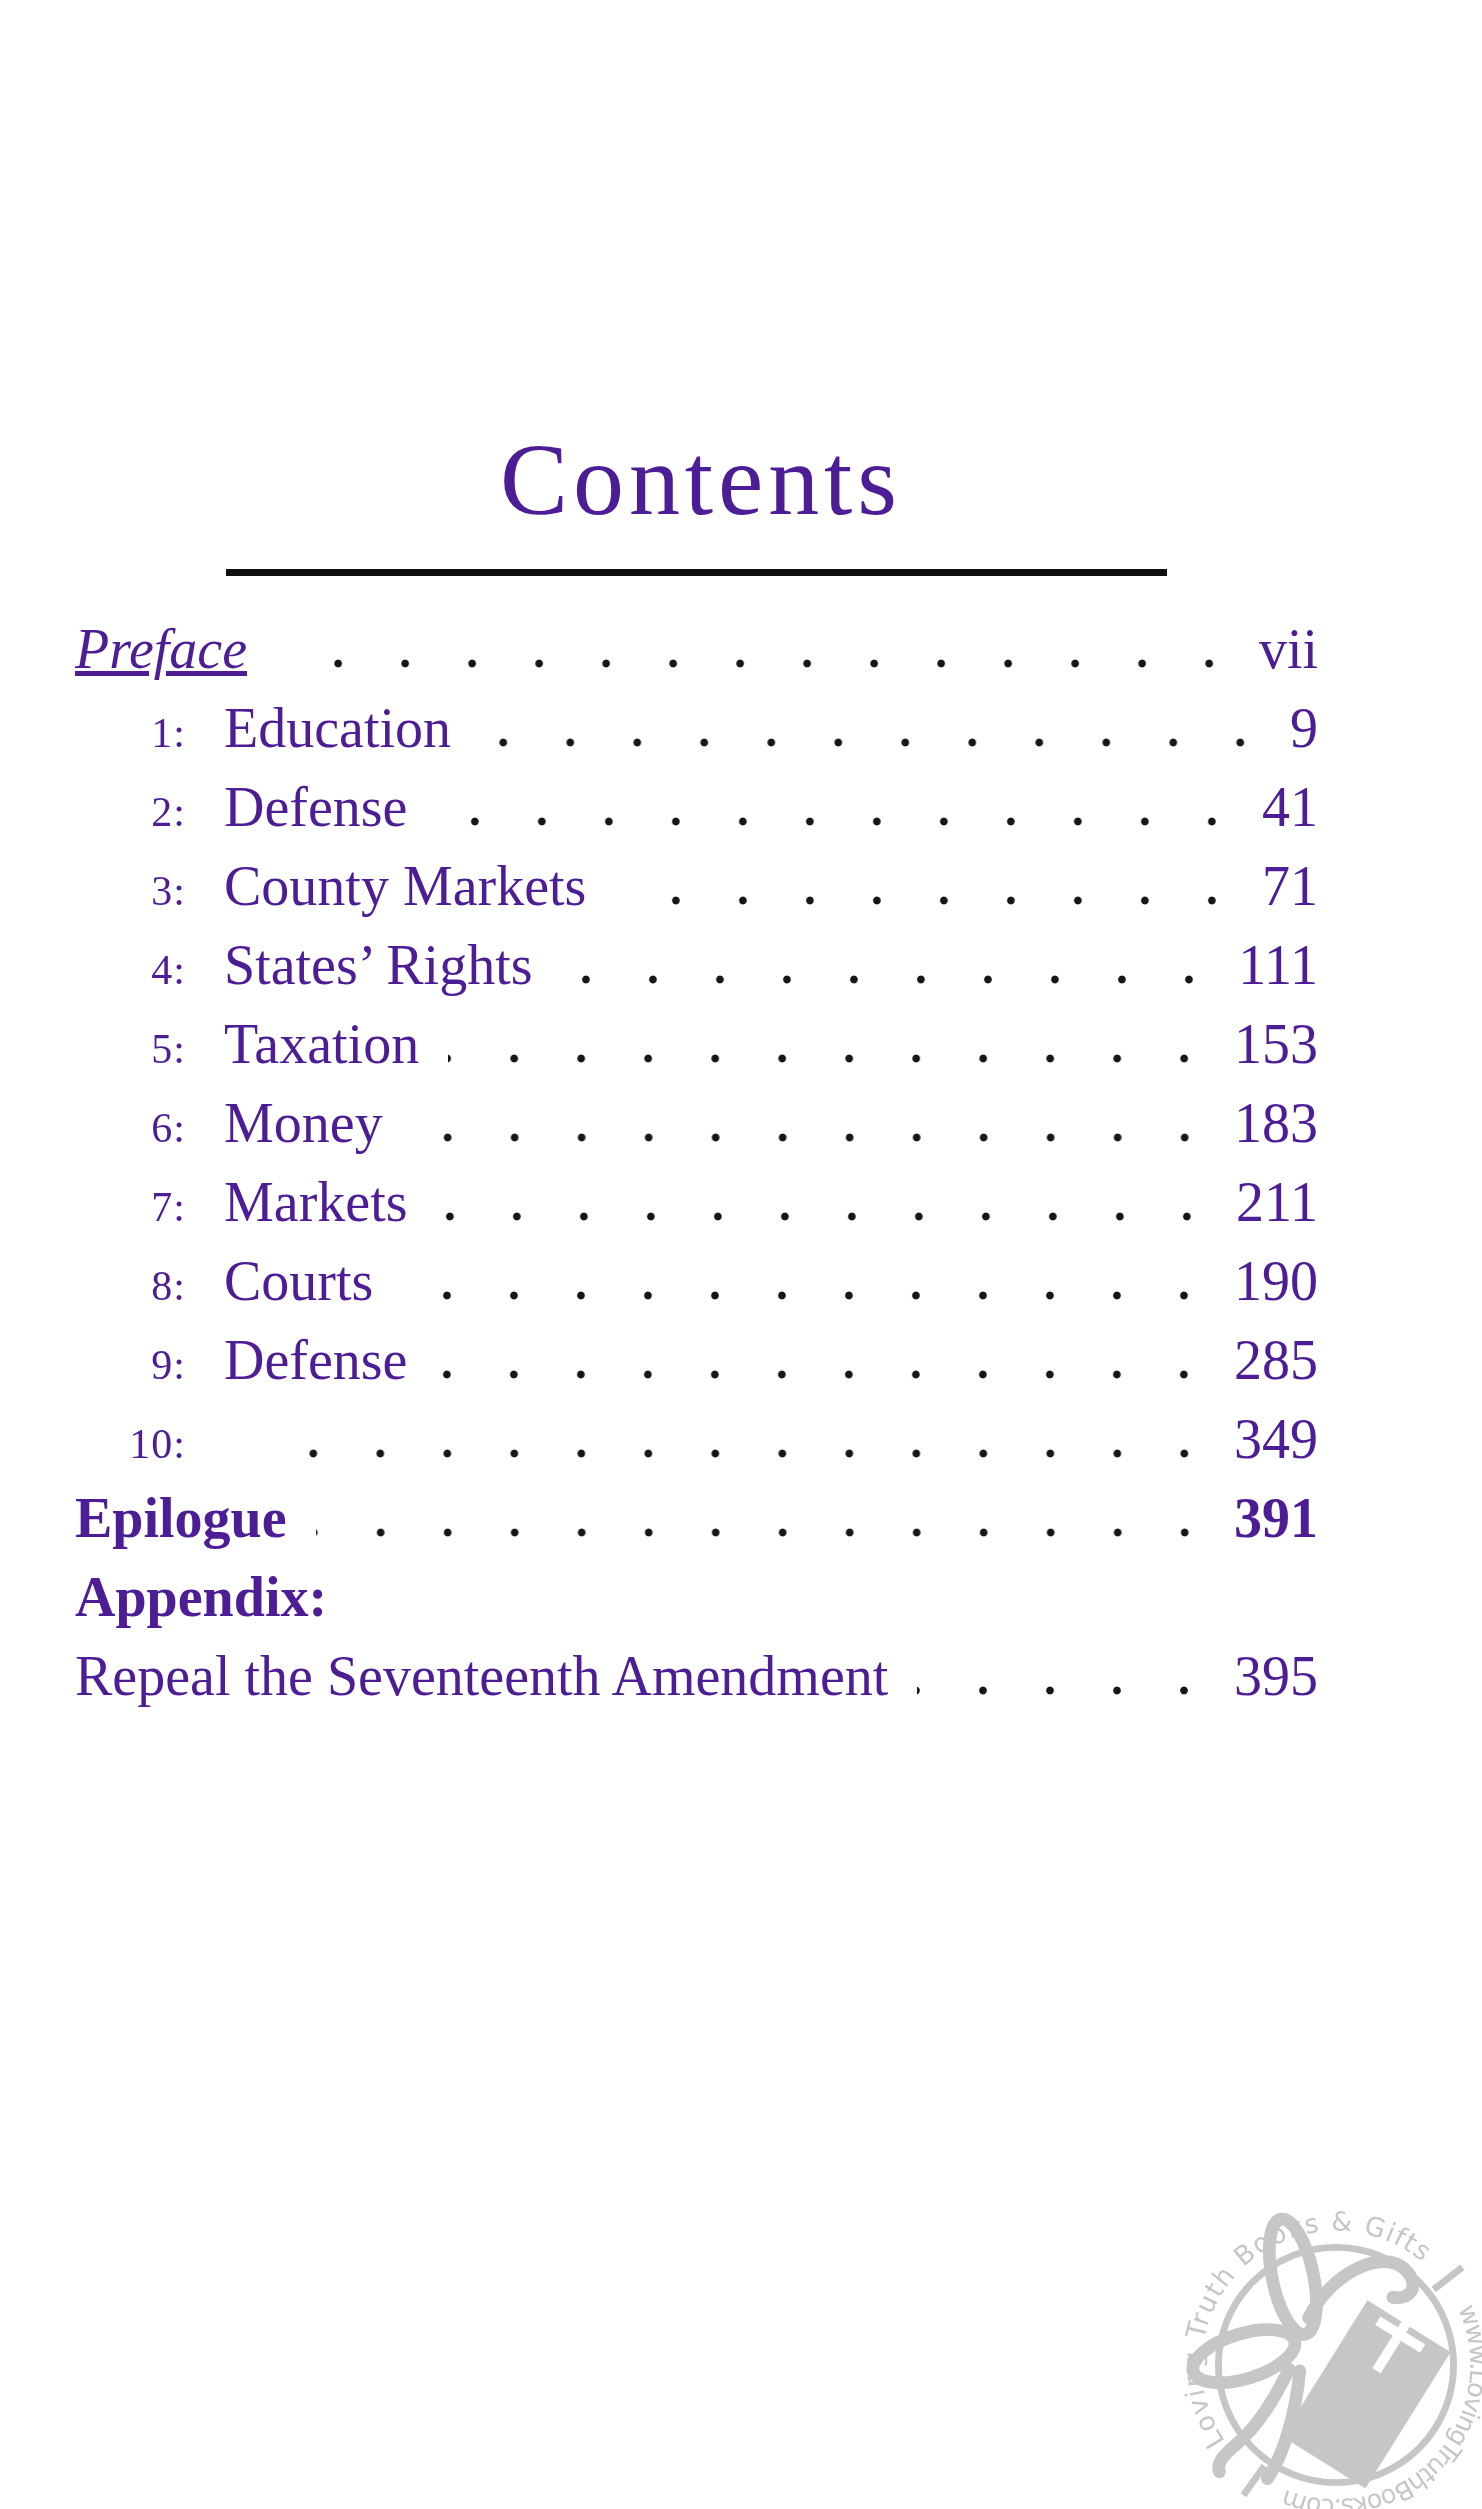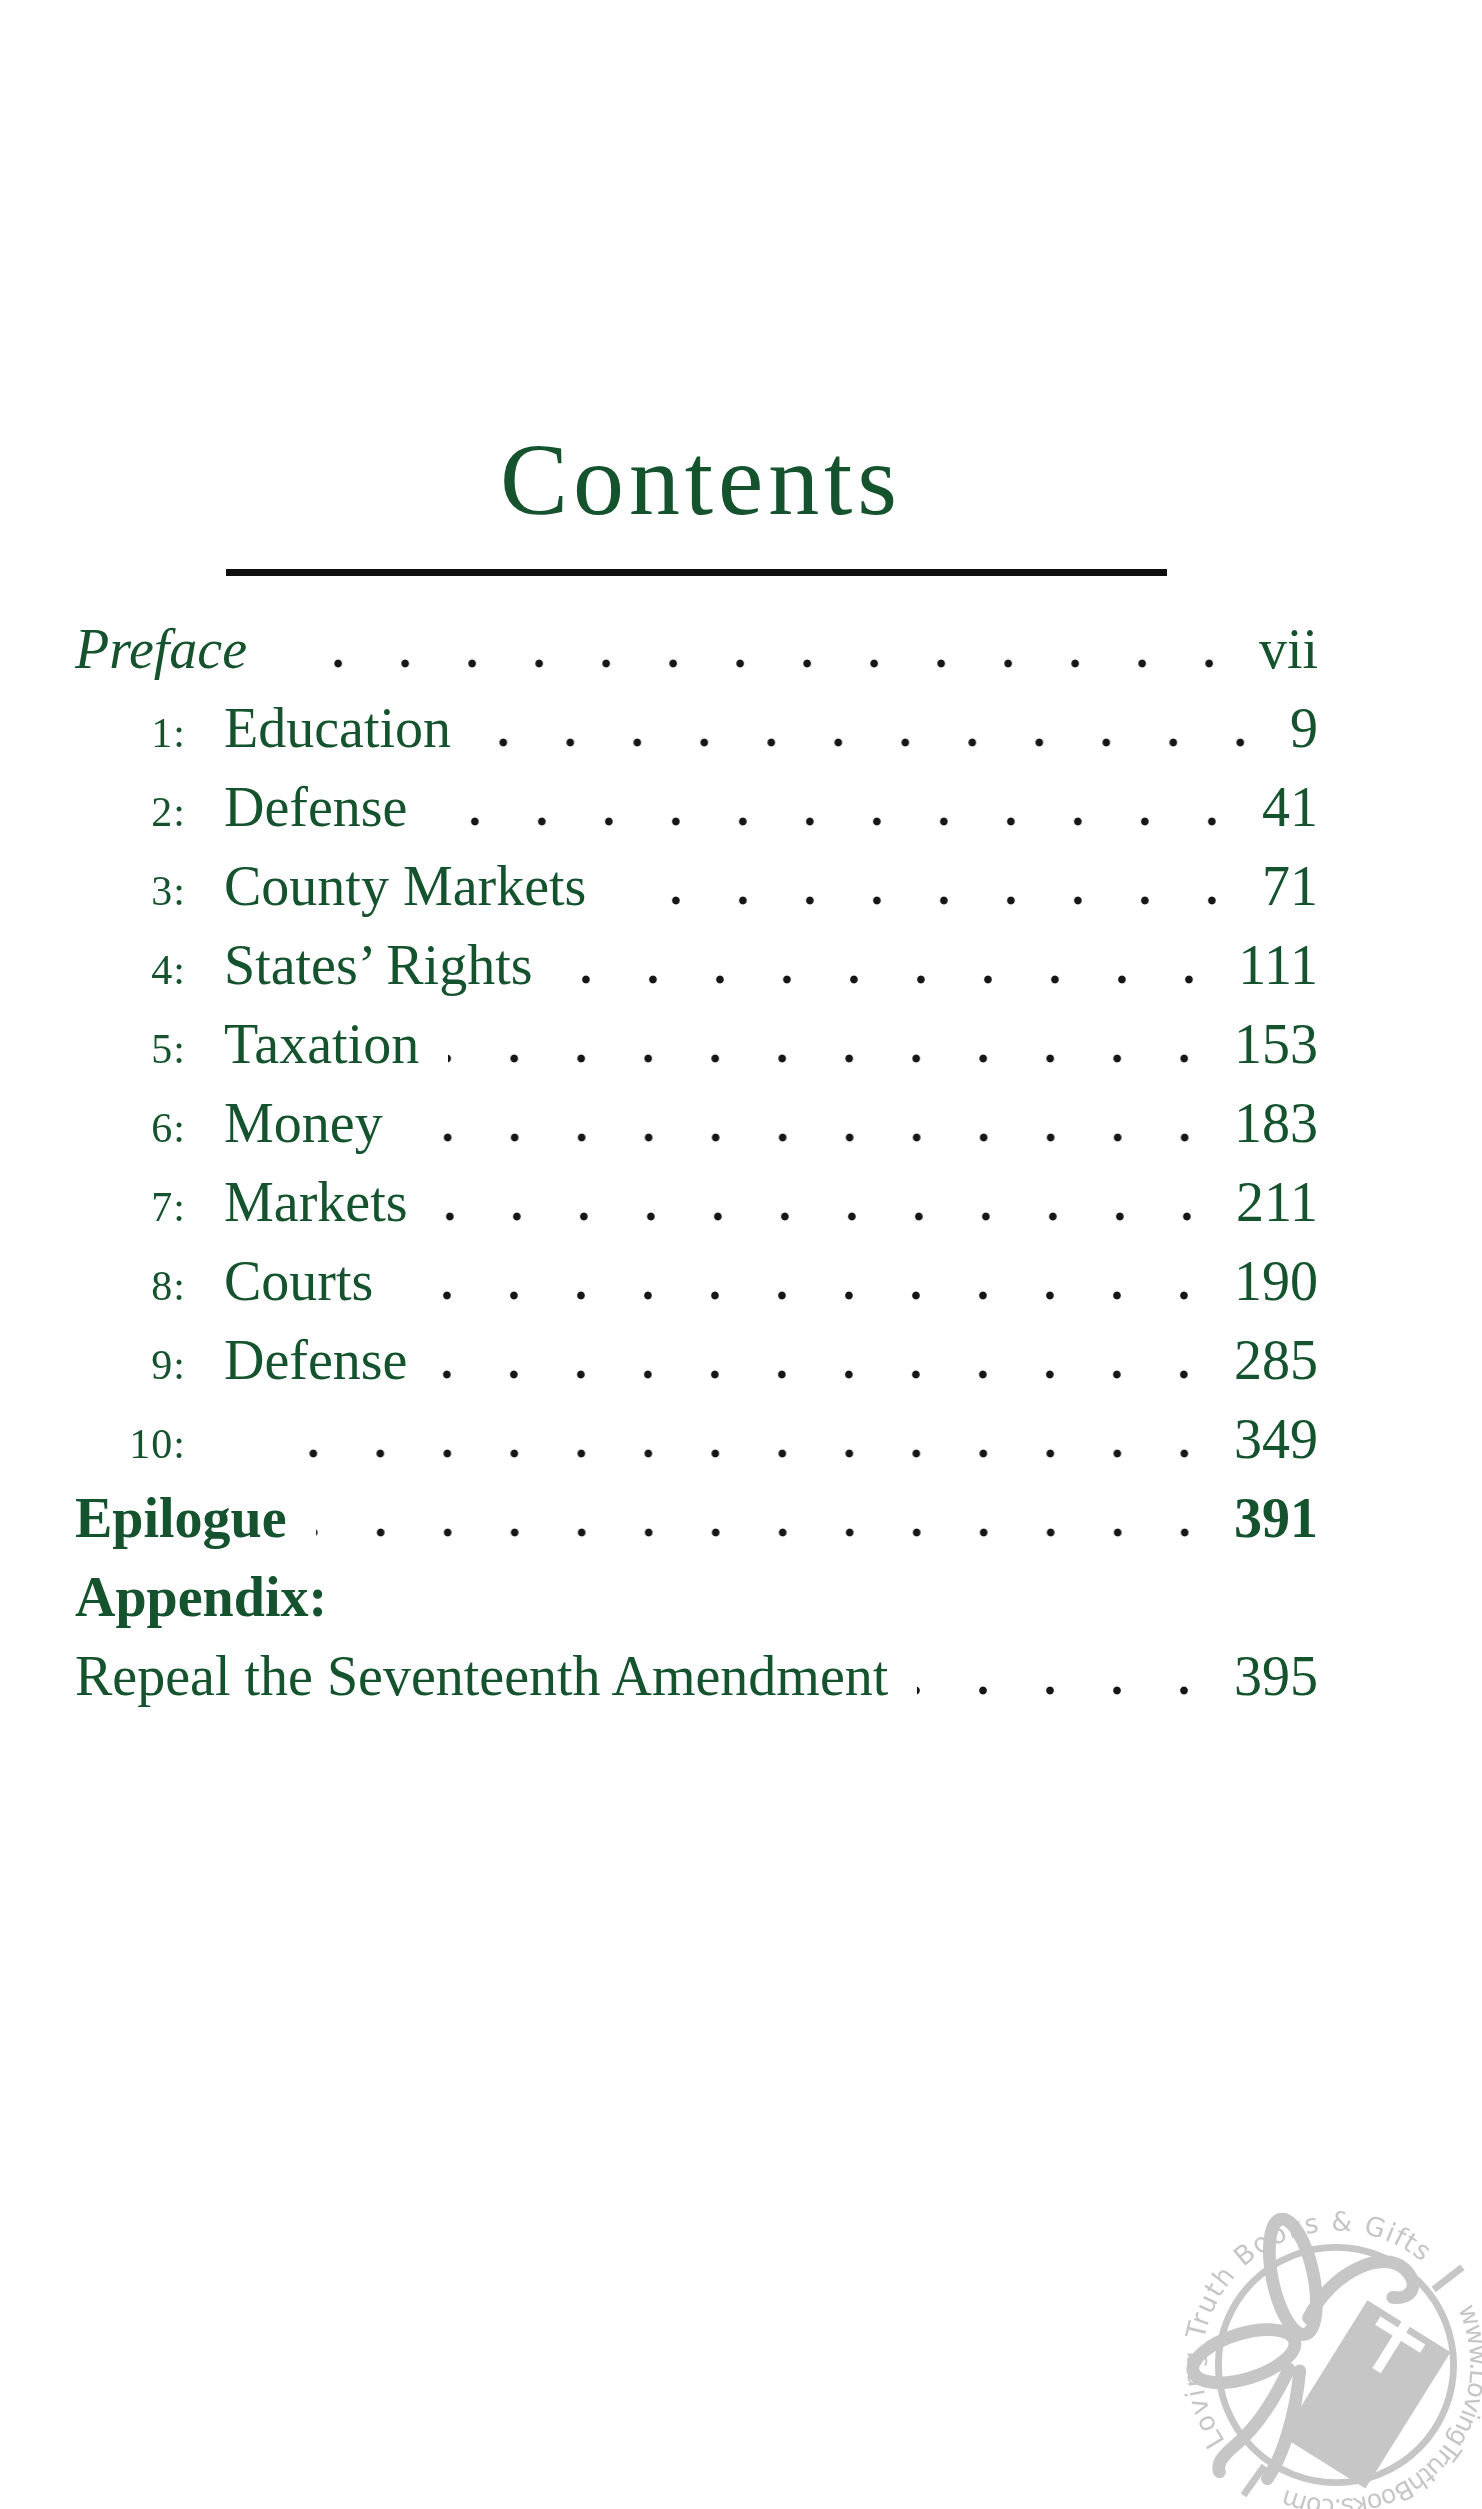--- a/index.html
+++ b/index.html
@@ -2,21 +2,21 @@
 <html><head>
 <meta charset="utf-8">
 <style>
   html,body{margin:0;padding:0;background:#ffffff;}
   .page{
     position:relative;
     width:1483px;height:2509px;
     background:#ffffff;
     overflow:hidden;
     font-family:"Liberation Serif",serif;
-    color:#14532d;
+    color:#4c1d95;
   }
   .title{
     position:absolute;
     top:421px;left:456px;width:490px;margin:0;
     font-size:102px;font-weight:400;line-height:118px;
     letter-spacing:4.9px;text-align:center;white-space:nowrap;
   }
   .rule{
     position:absolute;
     left:226px;top:569px;width:941px;height:6.9px;
@@ -30,21 +30,21 @@
     display:flex;align-items:baseline;
     height:79px;line-height:79px;font-size:56px;
   }
   .num{
     flex:0 0 111px;text-align:right;
     font-size:42px;letter-spacing:1px;
     margin-right:38px;
   }
   .label{white-space:nowrap;}
   .row.bold{font-weight:700;}
-  .row.italic .label{font-style:italic;}
+  .row.italic .label{font-style:italic;text-decoration:underline;}
   .row.indent .label{}
   .leader{
     flex:1 1 auto;height:8.8px;
     margin:0 15.7px 0 29px;
     background-image:radial-gradient(circle at 33px 4.4px,#161616 3.3px,rgba(22,22,22,0) 4.3px);
     background-size:67px 8.8px;
     background-repeat:repeat-x;
     background-position:right center;
   }
   .pagenum{white-space:nowrap;text-align:left;}

